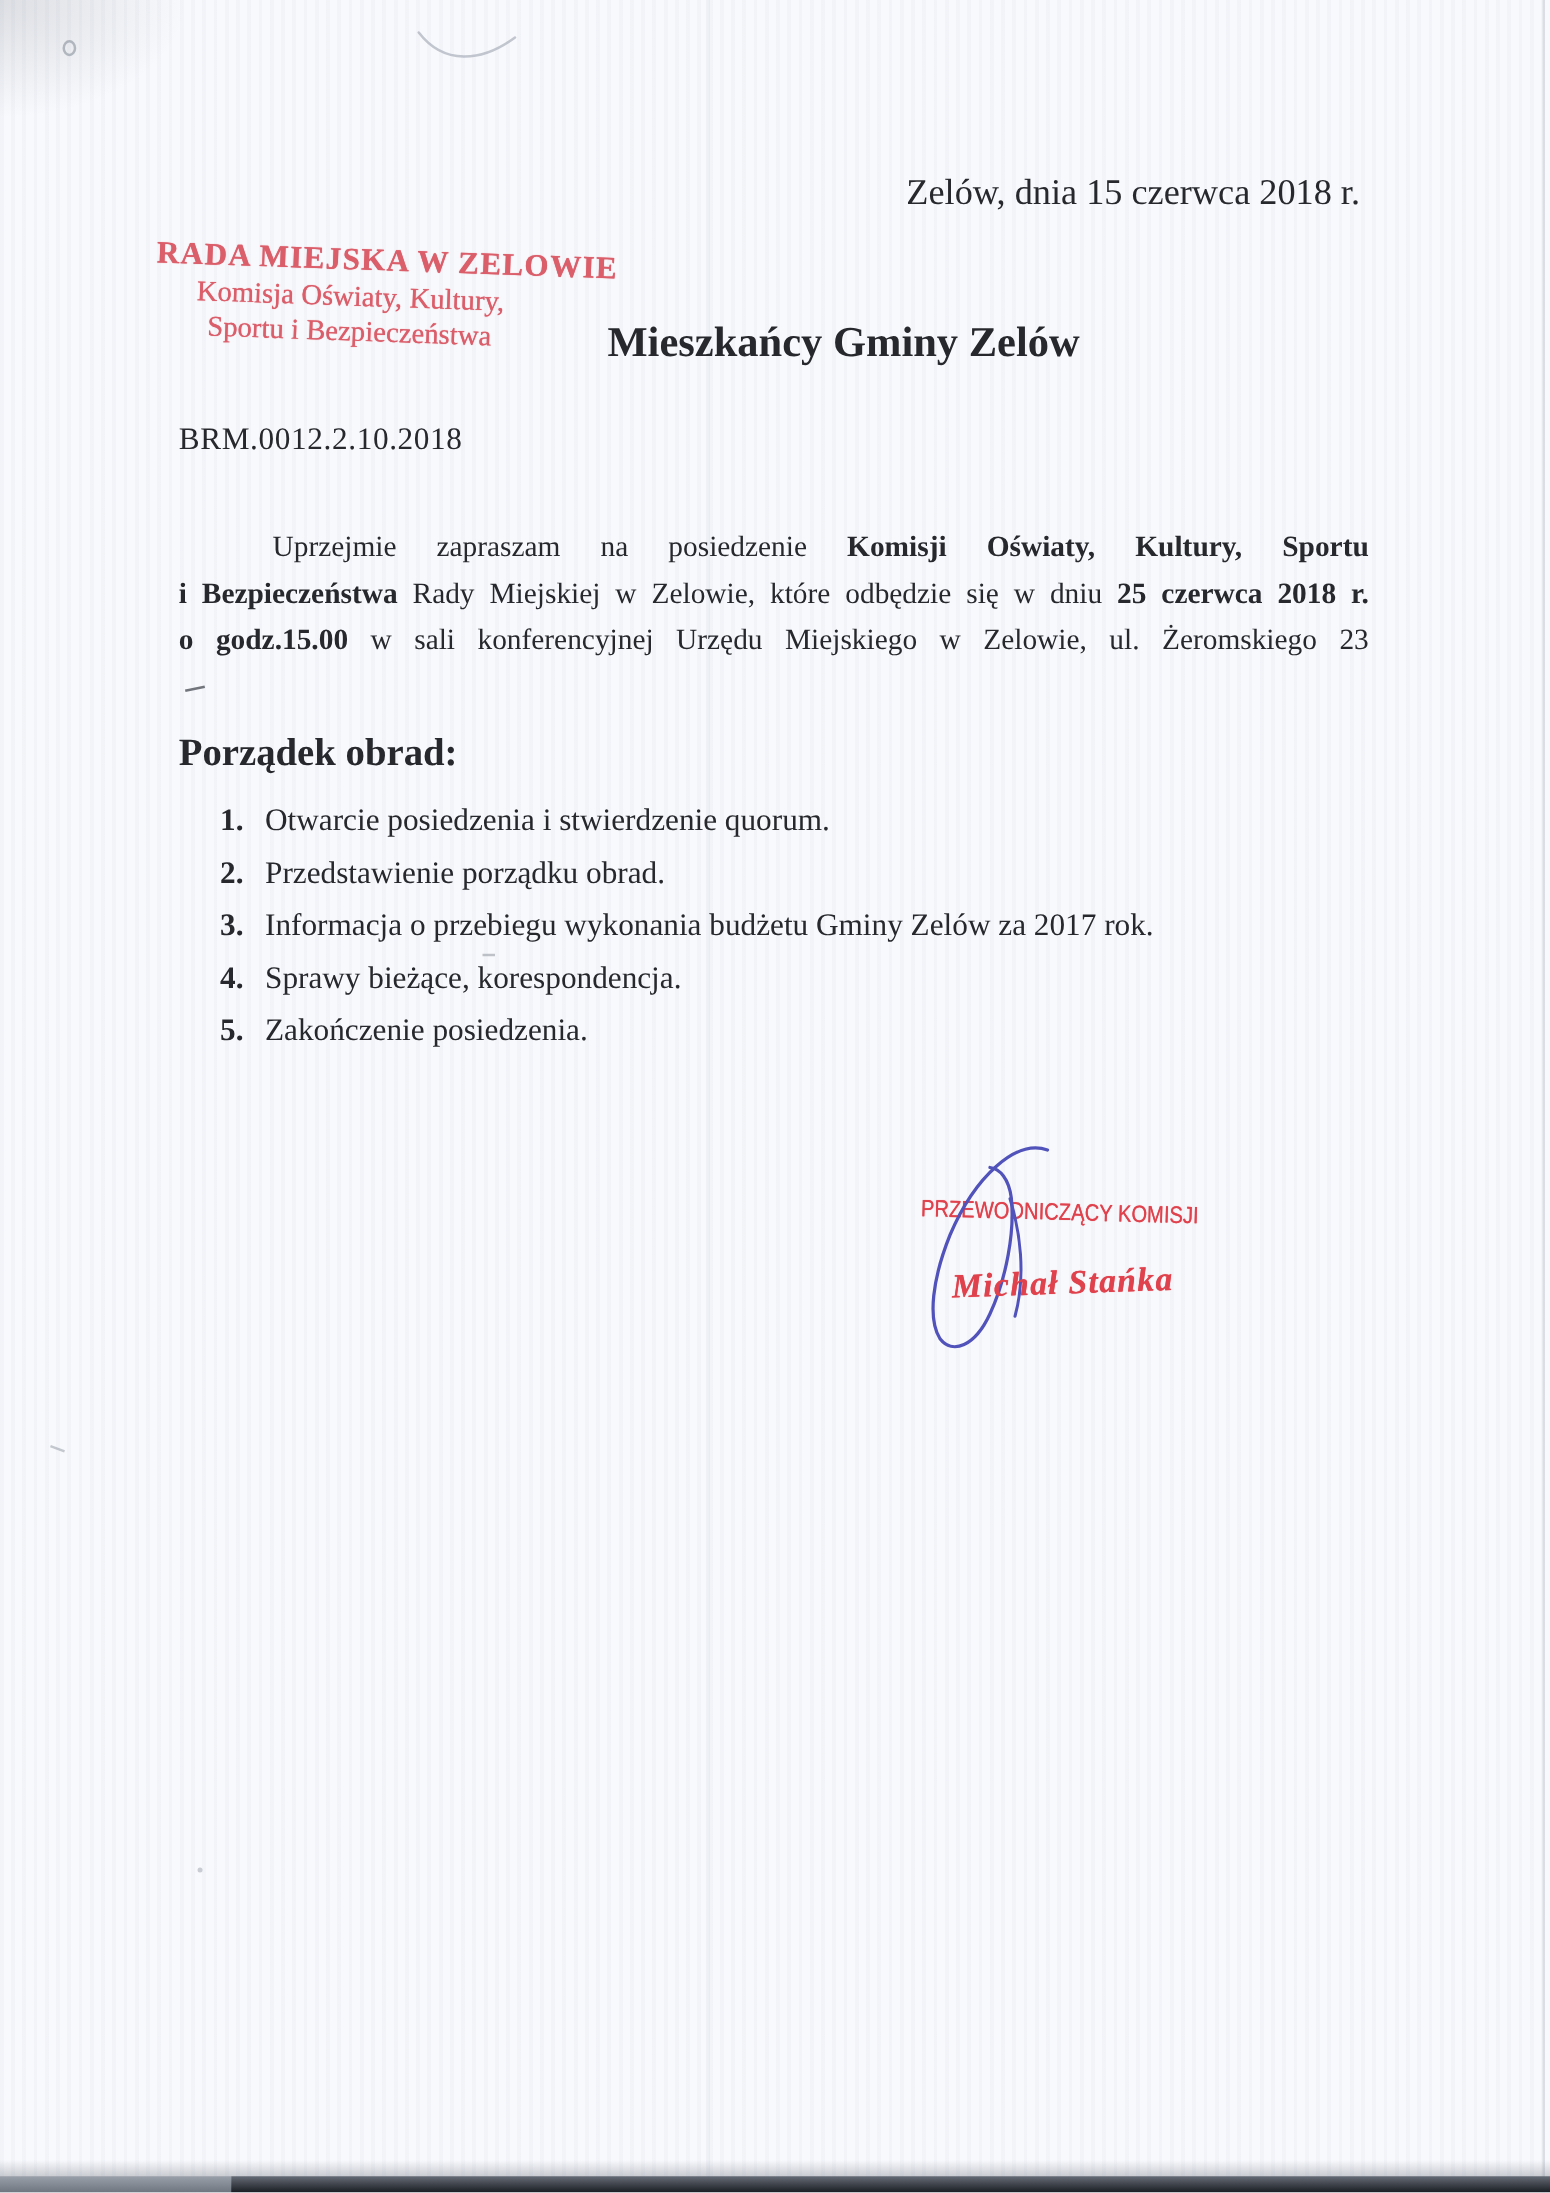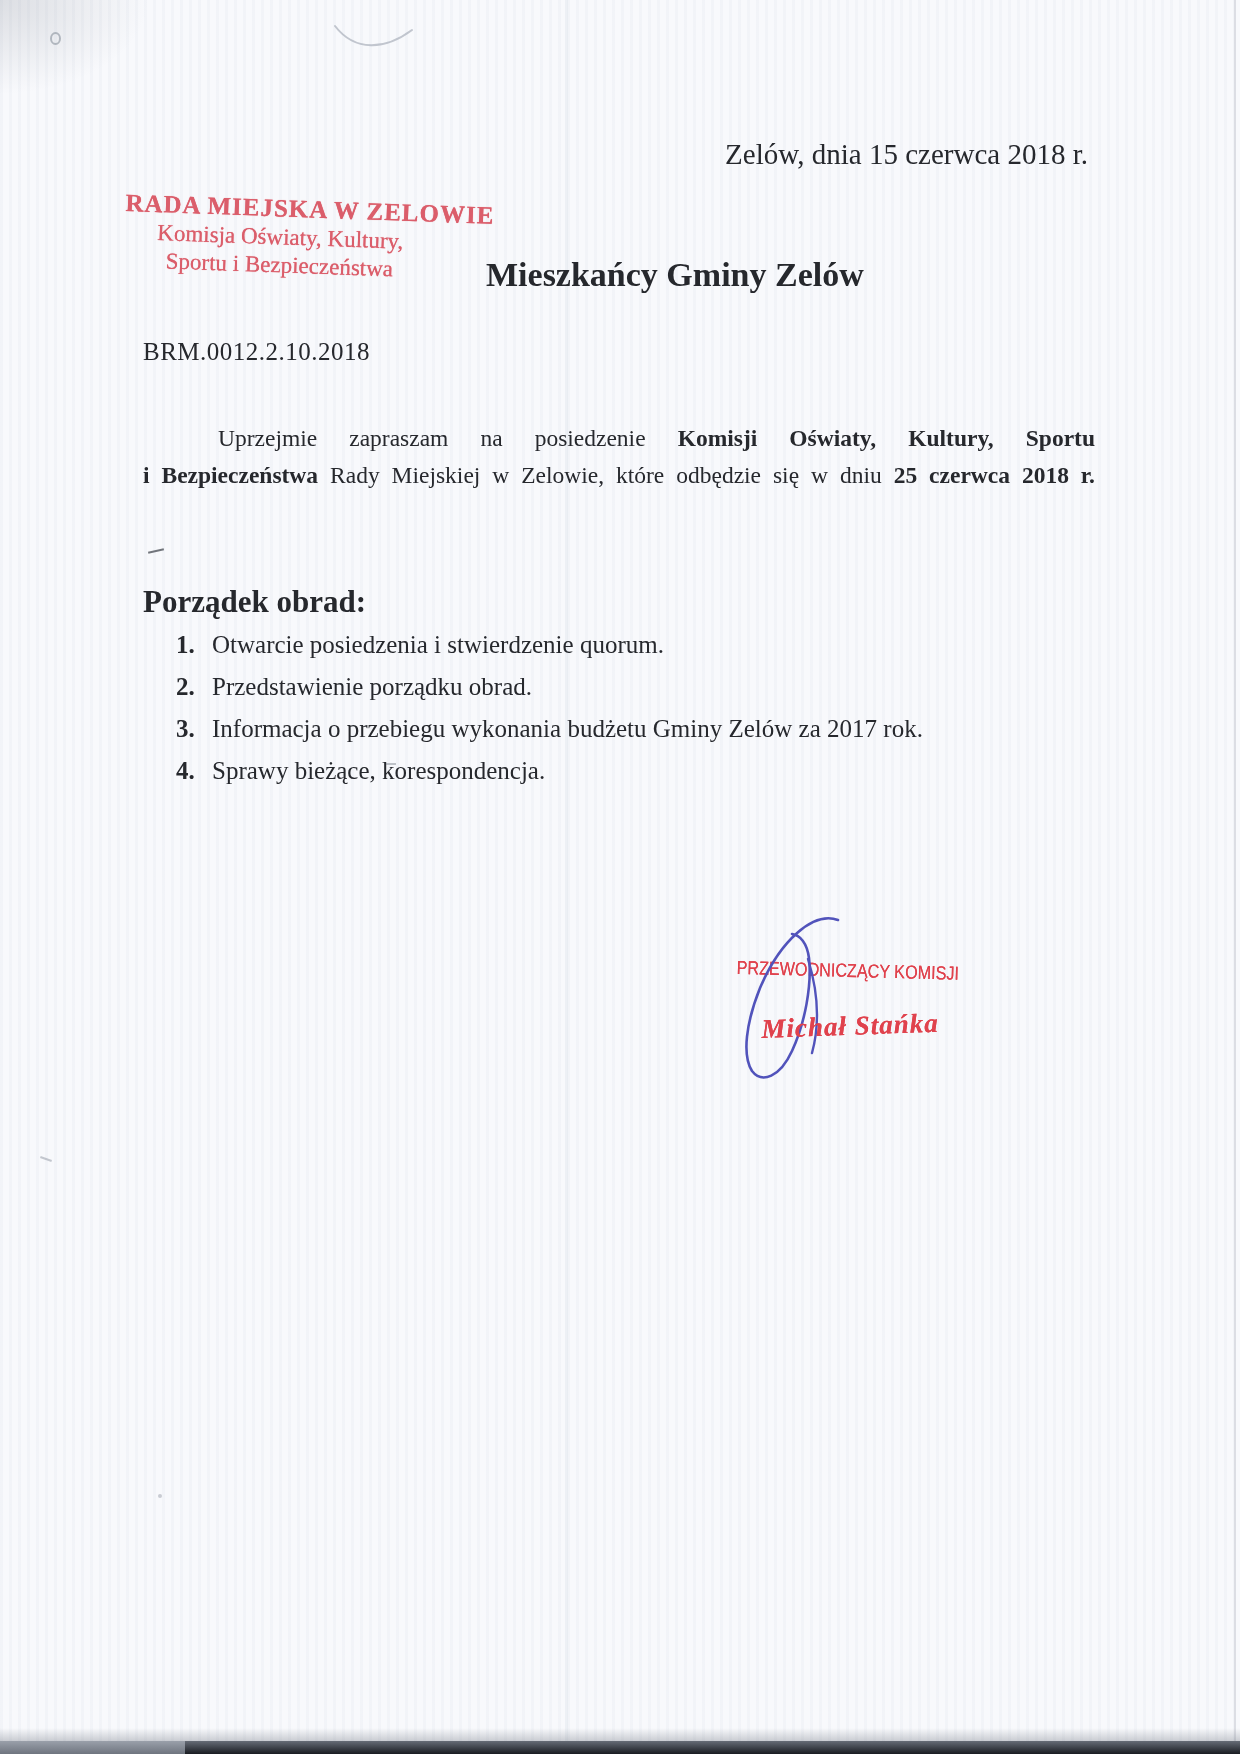--- a/index.html
+++ b/index.html
@@ -34,21 +34,21 @@
   .refnum{position:absolute;left:143px;top:338px;font-size:25px;letter-spacing:.5px;white-space:nowrap;}
 
   .body-par{position:absolute;left:143px;top:420px;width:952px;font-size:23.5px;line-height:37px;}
   .jline{text-align:justify;text-align-last:justify;}
   .jline.first{text-indent:75px;}
   .jline.last{text-align:left;text-align-last:left;}
   .b{font-weight:bold;}
 
   .agenda-heading{position:absolute;left:143px;top:584px;font-size:31px;font-weight:bold;white-space:nowrap;}
   .agenda-list{position:absolute;left:176px;top:631px;margin:0;padding:0;font-size:25px;list-style:none;}
-  .agenda-list li{margin:0 0 14px 0;white-space:nowrap;}
+  .agenda-list li{margin:12px 0 14px 0;white-space:nowrap;}
   .num{font-weight:bold;display:inline-block;min-width:36px;}
 
   .sig-title{
     position:absolute;left:737px;top:957px;
     font-family:"Liberation Sans","DejaVu Sans",sans-serif;font-size:19px;
     color:var(--signature-stamp-red,#e0424d);
     transform:rotate(1.5deg) scaleX(.85);transform-origin:left top;
     text-shadow:0 0 .6px currentColor;white-space:nowrap;
   }
   .sig-name{
@@ -97,31 +97,33 @@
     <div class="hs2">Sportu i Bezpieczeństwa</div>
   </div>
 
   <div class="recipient">Mieszkańcy Gminy Zelów</div>
 
   <div class="refnum">BRM.0012.2.10.2018</div>
 
   <div class="body-par">
     <div class="jline first"><span>Uprzejmie zapraszam na posiedzenie </span><span class="b">Komisji Oświaty, Kultury, Sportu</span></div>
     <div class="jline"><span class="b">i Bezpieczeństwa</span><span> Rady Miejskiej w Zelowie, które odbędzie się w dniu </span><span class="b">25 czerwca 2018 r.</span></div>
+    <div class="jline"><span class="b">o godz.15.00</span><span> w sali konferencyjnej Urzędu Miejskiego w Zelowie, ul. Żeromskiego 23</span></div>
   </div>
 
   <div class="tick1"></div>
 
   <div class="agenda-heading">Porządek obrad:</div>
 
   <ol class="agenda-list">
     <li><span class="num">1.</span><span>Otwarcie posiedzenia i stwierdzenie quorum.</span></li>
     <li><span class="num">2.</span><span>Przedstawienie porządku obrad.</span></li>
     <li><span class="num">3.</span><span>Informacja o przebiegu wykonania budżetu Gminy Zelów za 2017 rok.</span></li>
     <li><span class="num">4.</span><span>Sprawy bieżące, korespondencja.</span></li>
+    <li><span class="num">5.</span><span>Zakończenie posiedzenia.</span></li>
   </ol>
 
   <div class="dash1"></div>
 
   <div class="sig-title">PRZEWODNICZĄCY KOMISJI</div>
 
   <svg class="sig-ink" viewBox="0 0 180 205">
     <path d="M 148 27 C 123 18, 90 48, 70 95 C 56 130, 52 162, 62 178 C 72 191, 90 184, 102 158 C 115 130, 122 92, 119 65 C 117 50, 110 42, 102 41" fill="none" stroke="currentColor" stroke-width="2.6" stroke-linecap="round"></path>
     <path d="M 118 66 C 126 92, 131 127, 122 160" fill="none" stroke="currentColor" stroke-width="2.4" stroke-linecap="round"></path>
   </svg>

